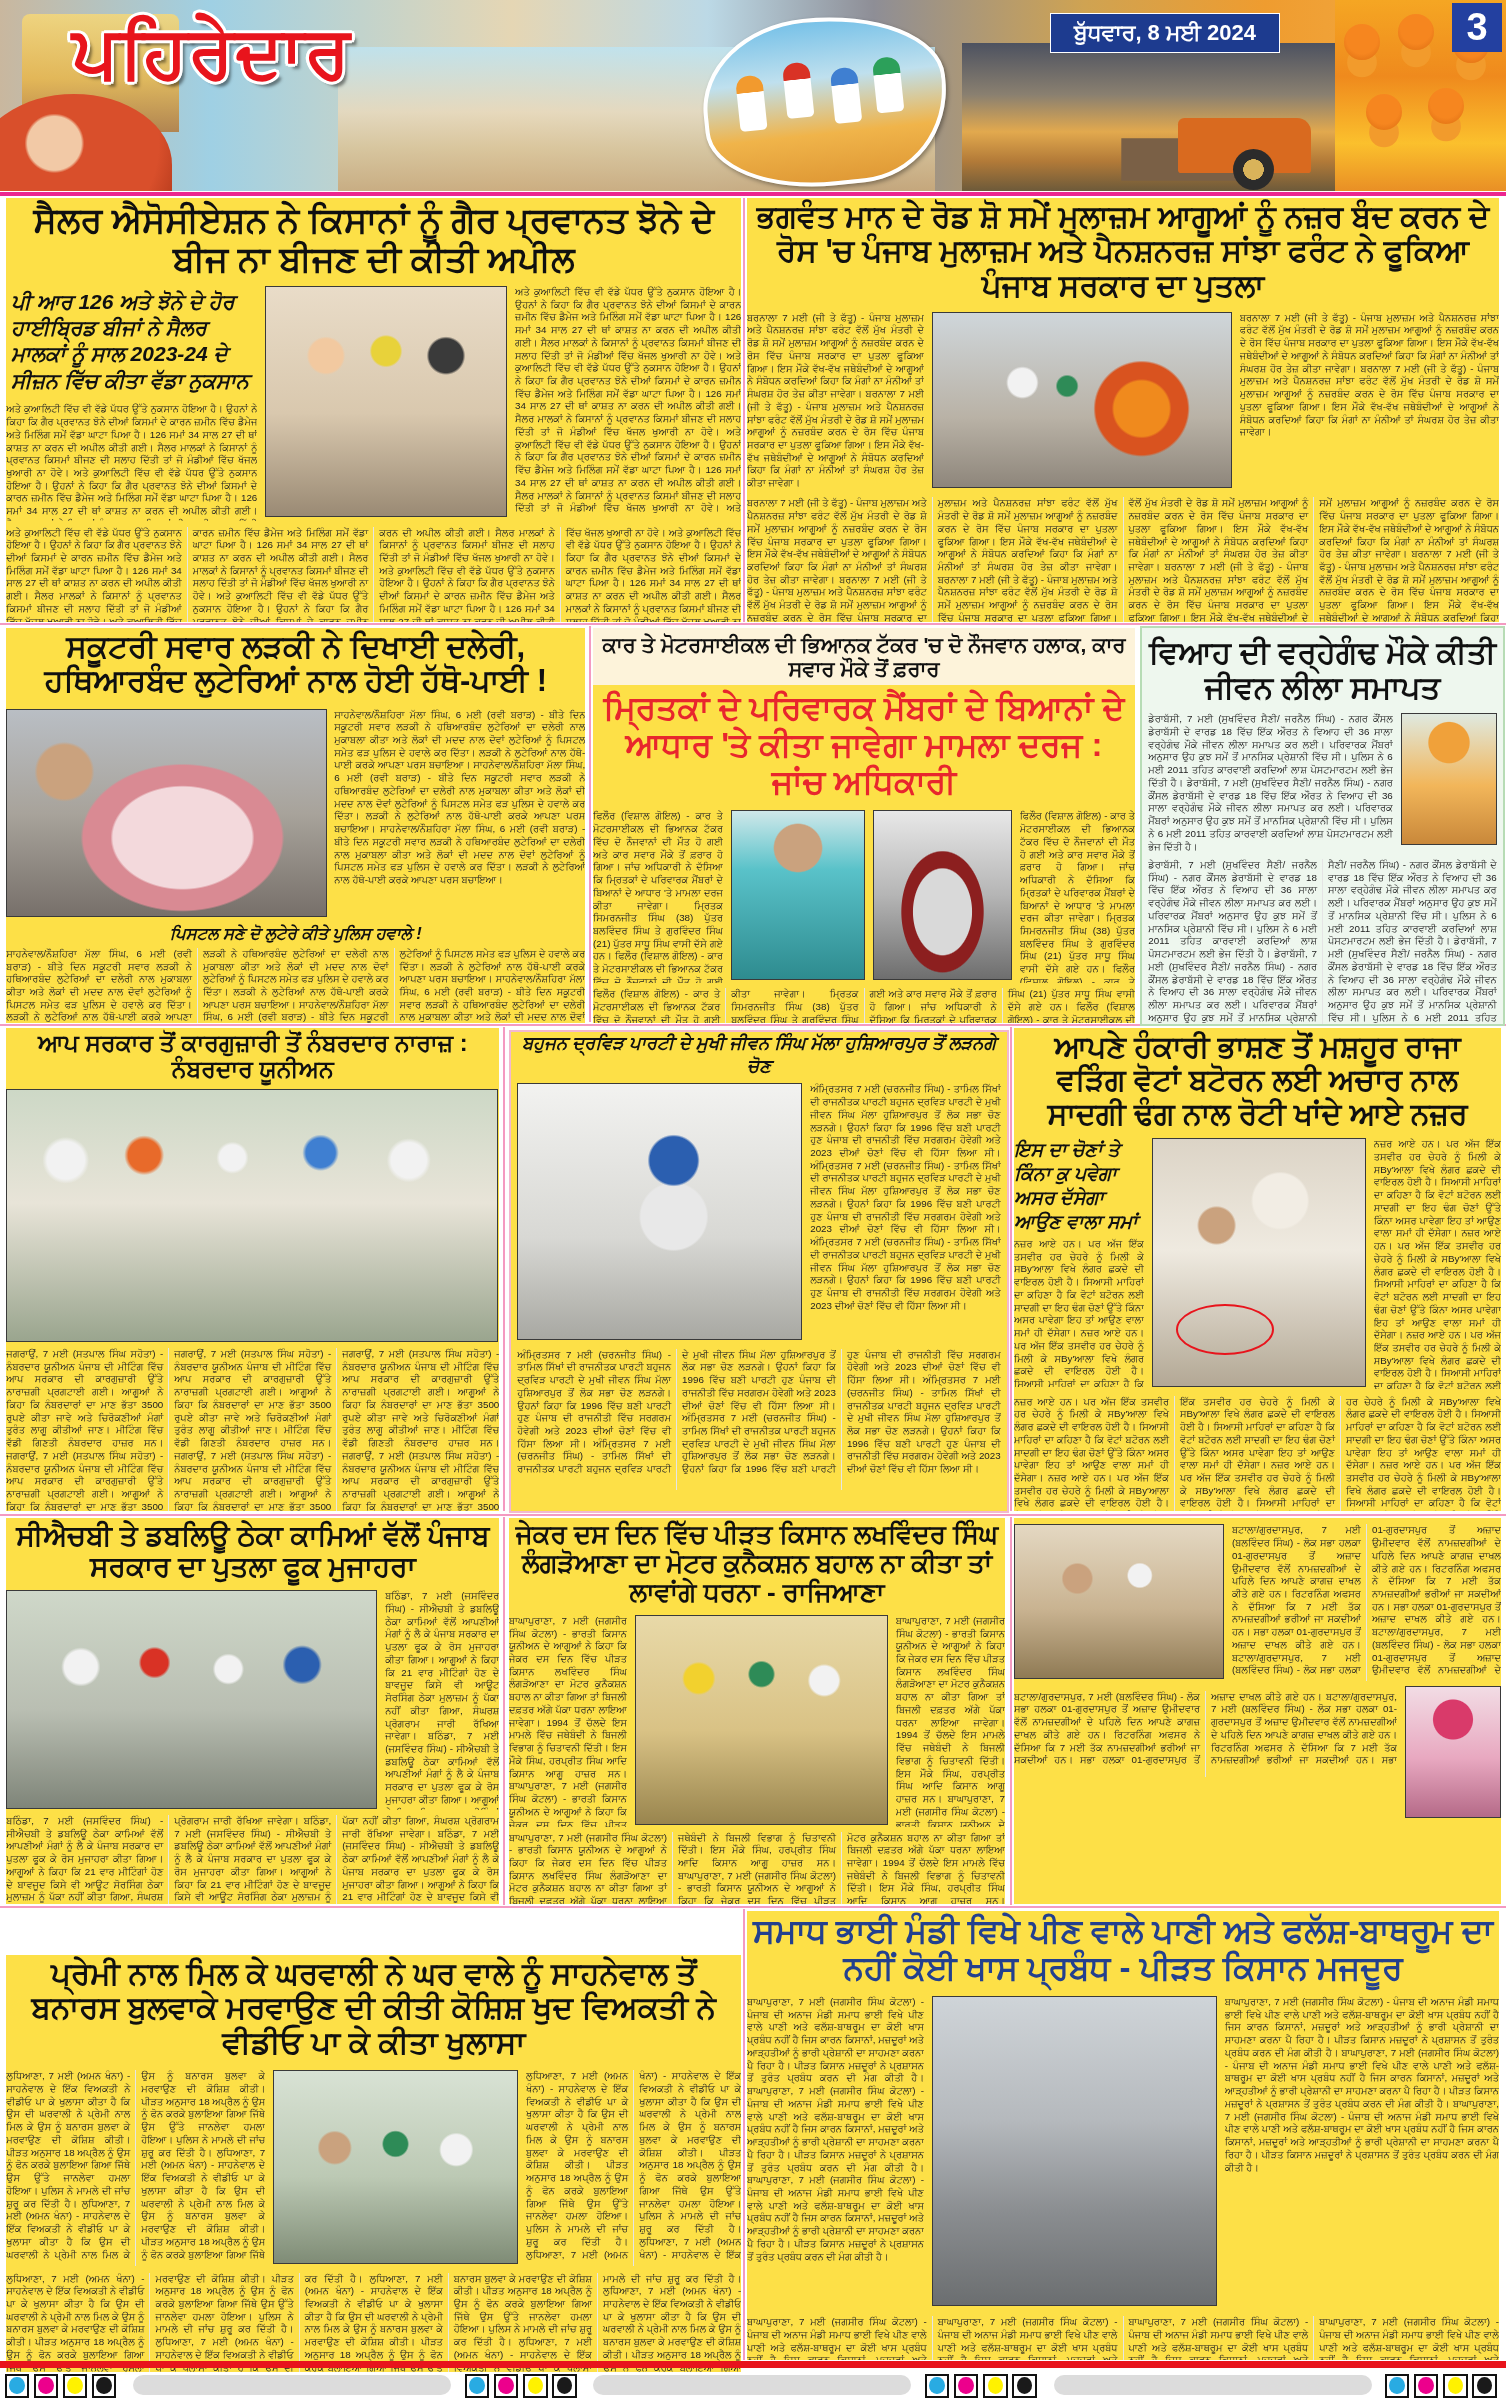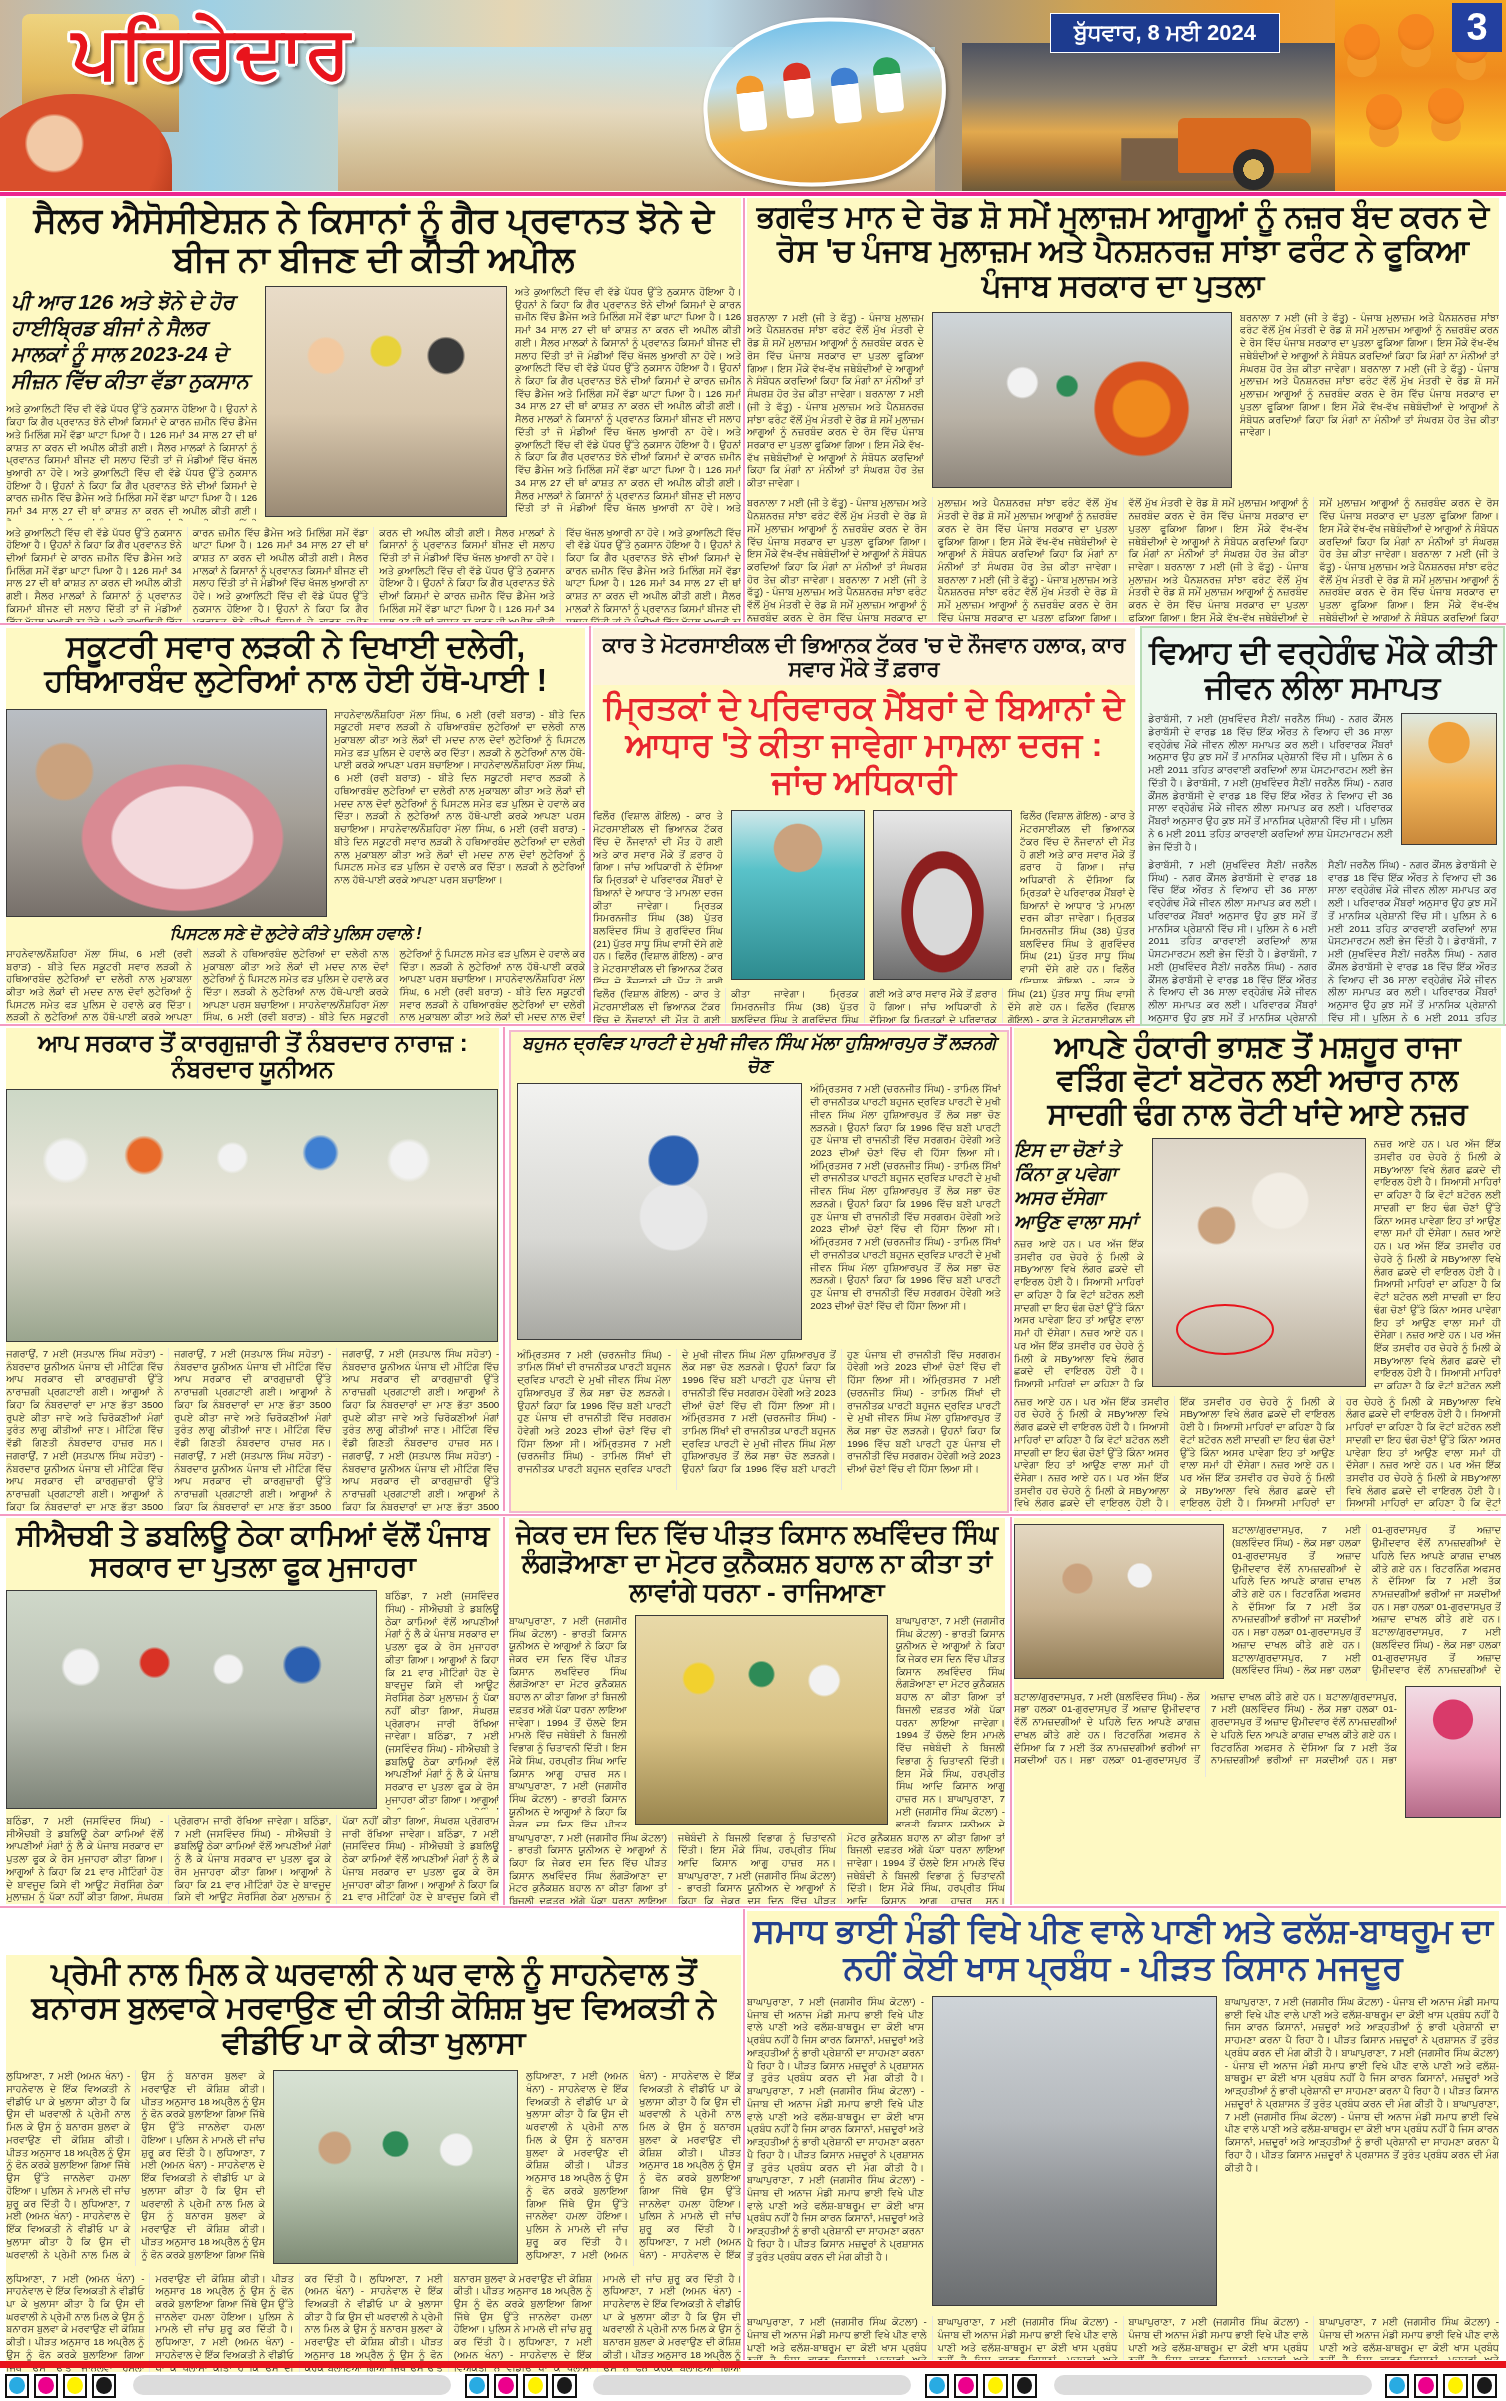--- a/index.html
+++ b/index.html
@@ -31,21 +31,21 @@
     font-style:italic;font-weight:bold;font-size:132px;line-height:1;color:#e41e26;
     text-shadow:-3.9px 0 0 #fff,3.9px 0 0 #fff,0 -3.9px 0 #fff,0 3.9px 0 #fff,-3.1px -3.1px 0 #fff,3.1px 3.1px 0 #fff,-3.1px 3.1px 0 #fff,3.1px -3.1px 0 #fff,5.5px 5.5px 3.9px rgba(0,0,0,.5);}
   #date-banner{position:absolute;left:1050px;top:12.6px;width:228px;height:38px;background:#1d3b8f;color:#fff;
     font-size:22px;font-weight:bold;display:flex;align-items:center;justify-content:center;border:1.6px solid #ffffff;}
   #page-num{position:absolute;left:1452px;top:3.1px;width:50px;height:49px;background:#2340a0;color:#fff;
     font-size:38px;font-weight:bold;display:flex;align-items:center;justify-content:center;}
   
   .hrule{position:absolute;left:0;width:1506px;height:3.9px;background:#ec268f;}
   .vrule{position:absolute;width:2.4px;background:#f49ac1;}
   
-  .art{position:absolute;overflow:hidden;background:#fef9c3;}
+  .art{position:absolute;overflow:hidden;background:#fde047;}
   .hl{font-weight:bold;color:#101010;text-align:center;line-height:1.12;margin:0;padding:1.6px 4.7px;}
   .hl.red{color:#e8262d;}
   .hl.blue{color:#23408e;}
   .kicker{background:#fdf3da;font-weight:bold;font-size:21px;text-align:center;padding:4.7px 3.1px;color:#111;}
   .subhead{font-weight:bold;font-style:italic;font-size:19.6px;line-height:1.25;text-align:center;color:#111;}
   .caption{font-weight:bold;font-style:italic;font-size:16.5px;text-align:center;padding:1.6px 0;color:#111;}
   .body{font-size:9.8px;line-height:1.3;text-align:justify;color:#222;column-gap:11px;column-rule:0.8px solid #e5e5e5;overflow:hidden;word-break:break-word;}
   .c2{column-count:2}.c3{column-count:3}.c4{column-count:4}.c5{column-count:5}
   .photo{border:0.8px solid #3a3a3a;overflow:hidden;}
   .row{display:flex;gap:7.9px;}

